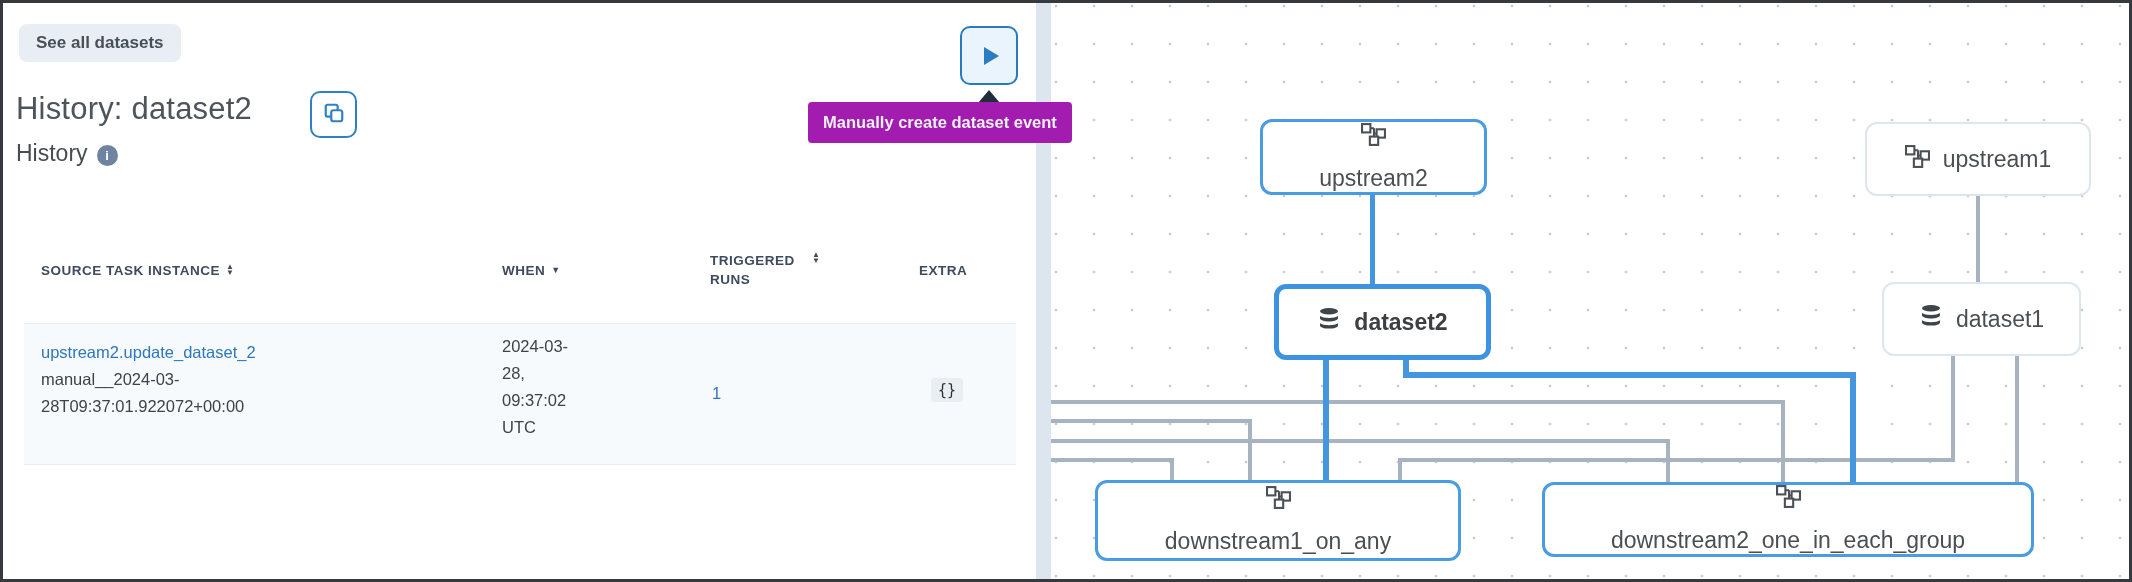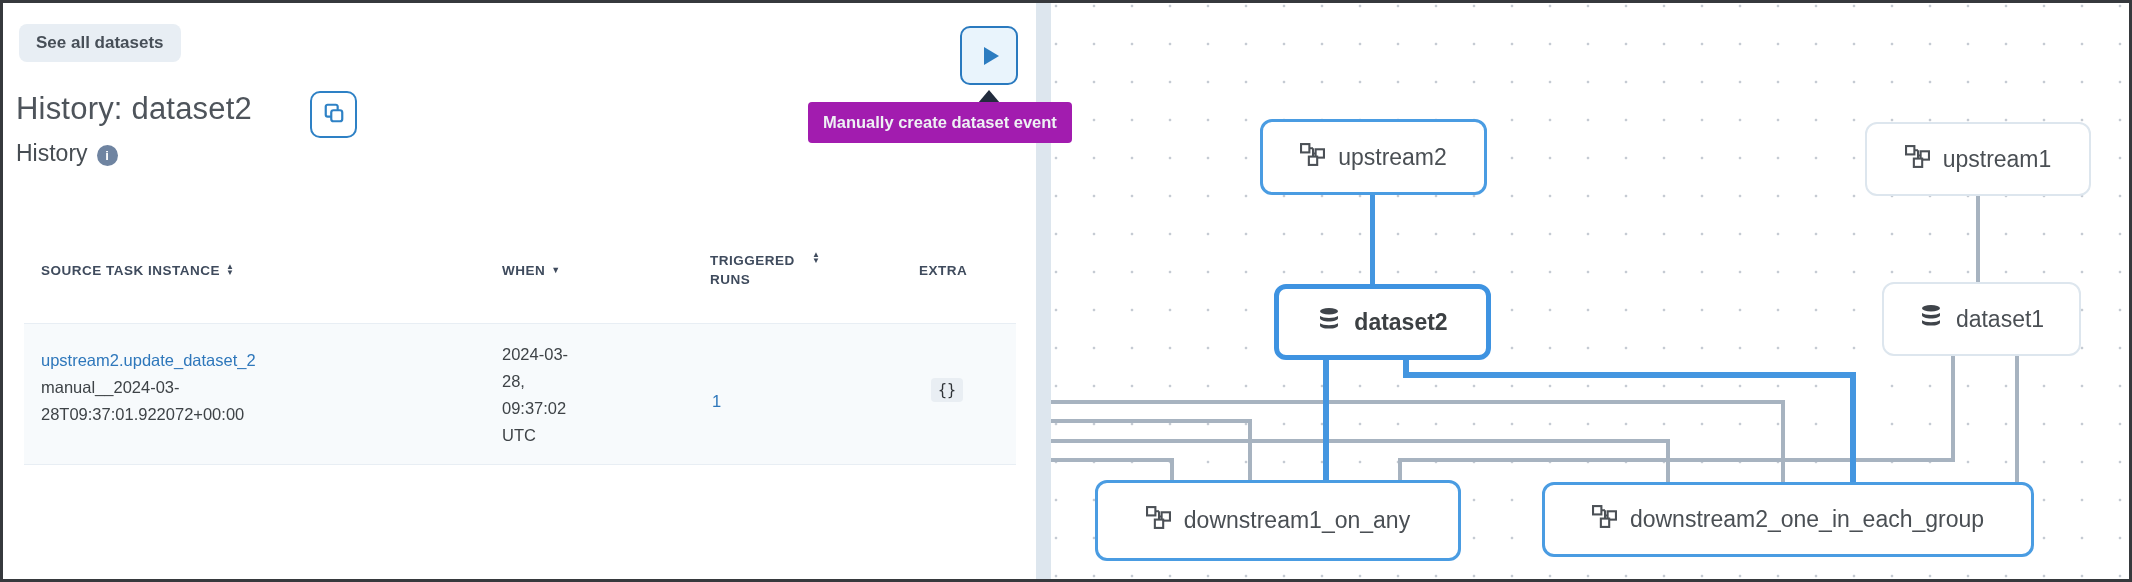--- a/index.html
+++ b/index.html
@@ -38,21 +38,21 @@
   
   .th { position:absolute; font-size:13.5px; font-weight:bold; color:#3f4b5d;
         letter-spacing:.5px; display:flex; align-items:flex-start; gap:6px; }
   .sort-both { display:inline-flex; flex-direction:column; line-height:6px;
                font-size:8px; color:#3f4b5d; margin-top:1px; }
   .sort-desc { font-size:9px; color:#3f4b5d; margin-top:2px; }
   .row-bg {
     position:absolute; left:21px; top:320px; width:992px; height:142px;
     background:#f7fafc; border-top:1px solid #e8eef4; border-bottom:1px solid #e8eef4;
   }
-  .cell { position:absolute; font-size:16.5px; line-height:27px; color:#3e4347;margin-top:8px; }
+  .cell { position:absolute; font-size:16.5px; line-height:27px; color:#3e4347; }
   .cell a { color:#2e77bb; text-decoration:none; }
   .extra-chip {
     position:absolute; left:928px; top:375px;
     font-family:"DejaVu Sans Mono", monospace; font-size:15px; color:#2f3337;
     background:#e9eef3; border-radius:4px; padding:3px 7px;
   }
 
   
   .btn-play {
     position:absolute; left:957px; top:23px; width:58px; height:59px;
@@ -81,21 +81,21 @@
     background-size:38px 38px; background-position:24px 22px;
   }
   .edge { position:absolute; }
   .edge.gray { background:#a7b3c0; }
   .edge.blue { background:#4496e0; z-index:2; }
   .node {
     position:absolute; background:#fff; border-radius:12px; z-index:5;
     display:flex; align-items:center; justify-content:center; gap:13px;
     font-size:23px; color:#4a4f54; cursor:pointer;
   }
-  .node.hl   { border:3px solid #4a9ce2; }
+  .node.hl   { border:3px solid #4a9ce2;flex-direction:column; }
   .node.dim  { border:2px solid #dde6ee; }
   .node.sel  { border:5px solid #3e93e1; font-weight:bold; color:#3c4043; }
   .node svg  { flex:0 0 auto; }
 </style>
 </head>
 <body>
 
 <div class="screen">
 
   <button class="btn-see-all">See all datasets</button>

